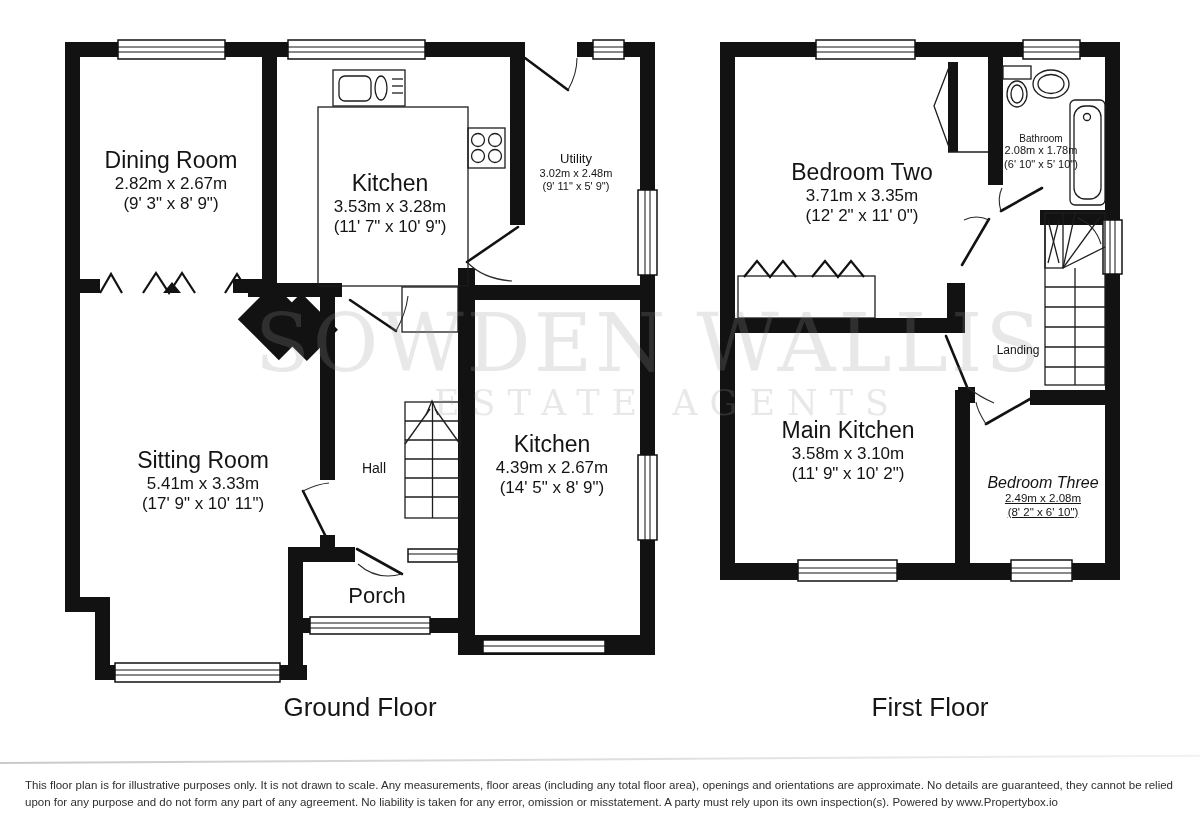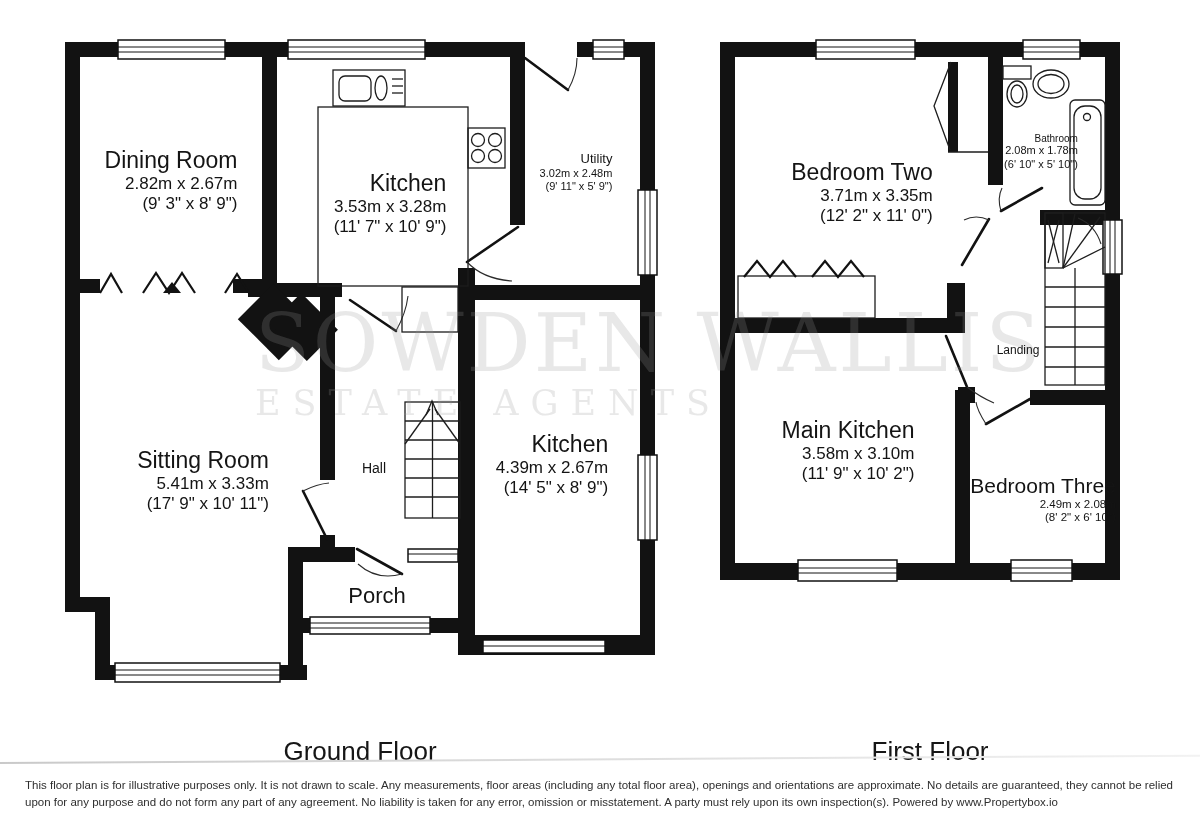--- a/index.html
+++ b/index.html
@@ -8,34 +8,34 @@
   svg{position:absolute;left:0;top:0;}
   .wall{fill:#121212;stroke:none;}
   .thin{fill:none;stroke:#1d1d1d;stroke-width:1.3;}
   .winrect{fill:#ffffff;stroke:#121212;stroke-width:1.5;}
   .winline{stroke:#121212;stroke-width:1;}
   .leaf{stroke:#121212;stroke-width:2.6;stroke-linecap:round;fill:none;}
   .arc{fill:none;stroke:#2b2b2b;stroke-width:1.1;}
   .zig{fill:none;stroke:#121212;stroke-width:2.2;stroke-linejoin:miter;}
   .fillblk{fill:#121212;}
 
-  .room-label{position:absolute;transform:translateX(-50%);text-align:right;white-space:nowrap;}
+  .room-label{position:absolute;transform:translateX(-50%);text-align:center;white-space:nowrap;}
   .rn{font-size:23px;line-height:1.12;}
   .rd{font-size:17px;line-height:1.18;}
   .lbl-sm .rn{font-size:13px;}   .lbl-sm .rd{font-size:11px;line-height:1.2;}
-  .lbl-md .rn{font-size:21px;}   .lbl-md .rd{font-size:11.5px;line-height:1.2;}
+  .lbl-md .rn{font-size:16px;font-style:italic;}   .lbl-md .rd{font-size:11.5px;line-height:1.2;text-decoration:underline;}
   .lbl-xs .rn{font-size:10px;}   .lbl-xs .rd{font-size:11px;line-height:1.25;}
   .rn-17{font-size:14px;} .rn-22{font-size:22px;} .rn-14{font-size:12px;}
 
-  .floor-title{position:absolute;transform:translateX(-50%);font-size:26px;color:#161616;white-space:nowrap;margin-top:44px;}
+  .floor-title{position:absolute;transform:translateX(-50%);font-size:26px;color:#161616;white-space:nowrap;}
 
   .watermark{position:absolute;left:255px;top:304px;width:660px;pointer-events:none;
              color:rgba(150,150,150,0.22);font-family:"DejaVu Serif", serif;}
   .wm1{font-size:80px;line-height:1.0;letter-spacing:3px;text-align:center;white-space:nowrap;}
-  .wm2{font-size:35px;line-height:1.0;letter-spacing:12px;padding-right:14px;margin-top:2px;white-space:nowrap;}
+  .wm2{font-size:35px;line-height:1.0;letter-spacing:12px;text-align:right;padding-right:14px;margin-top:2px;white-space:nowrap;}
 
   .bottom-divider{position:absolute;left:0;top:762px;width:1200px;height:2px;
                   background:linear-gradient(to right,#c9c9c9,#f2f2f2);
                   transform-origin:left center;transform:rotate(-0.35deg);}
   .disclaimer{position:absolute;left:25px;top:777px;width:1148px;font-size:11.5px;line-height:1.5;
               color:#2e2e2e;text-align:justify;}
 </style>
 </head>
 <body>
 

